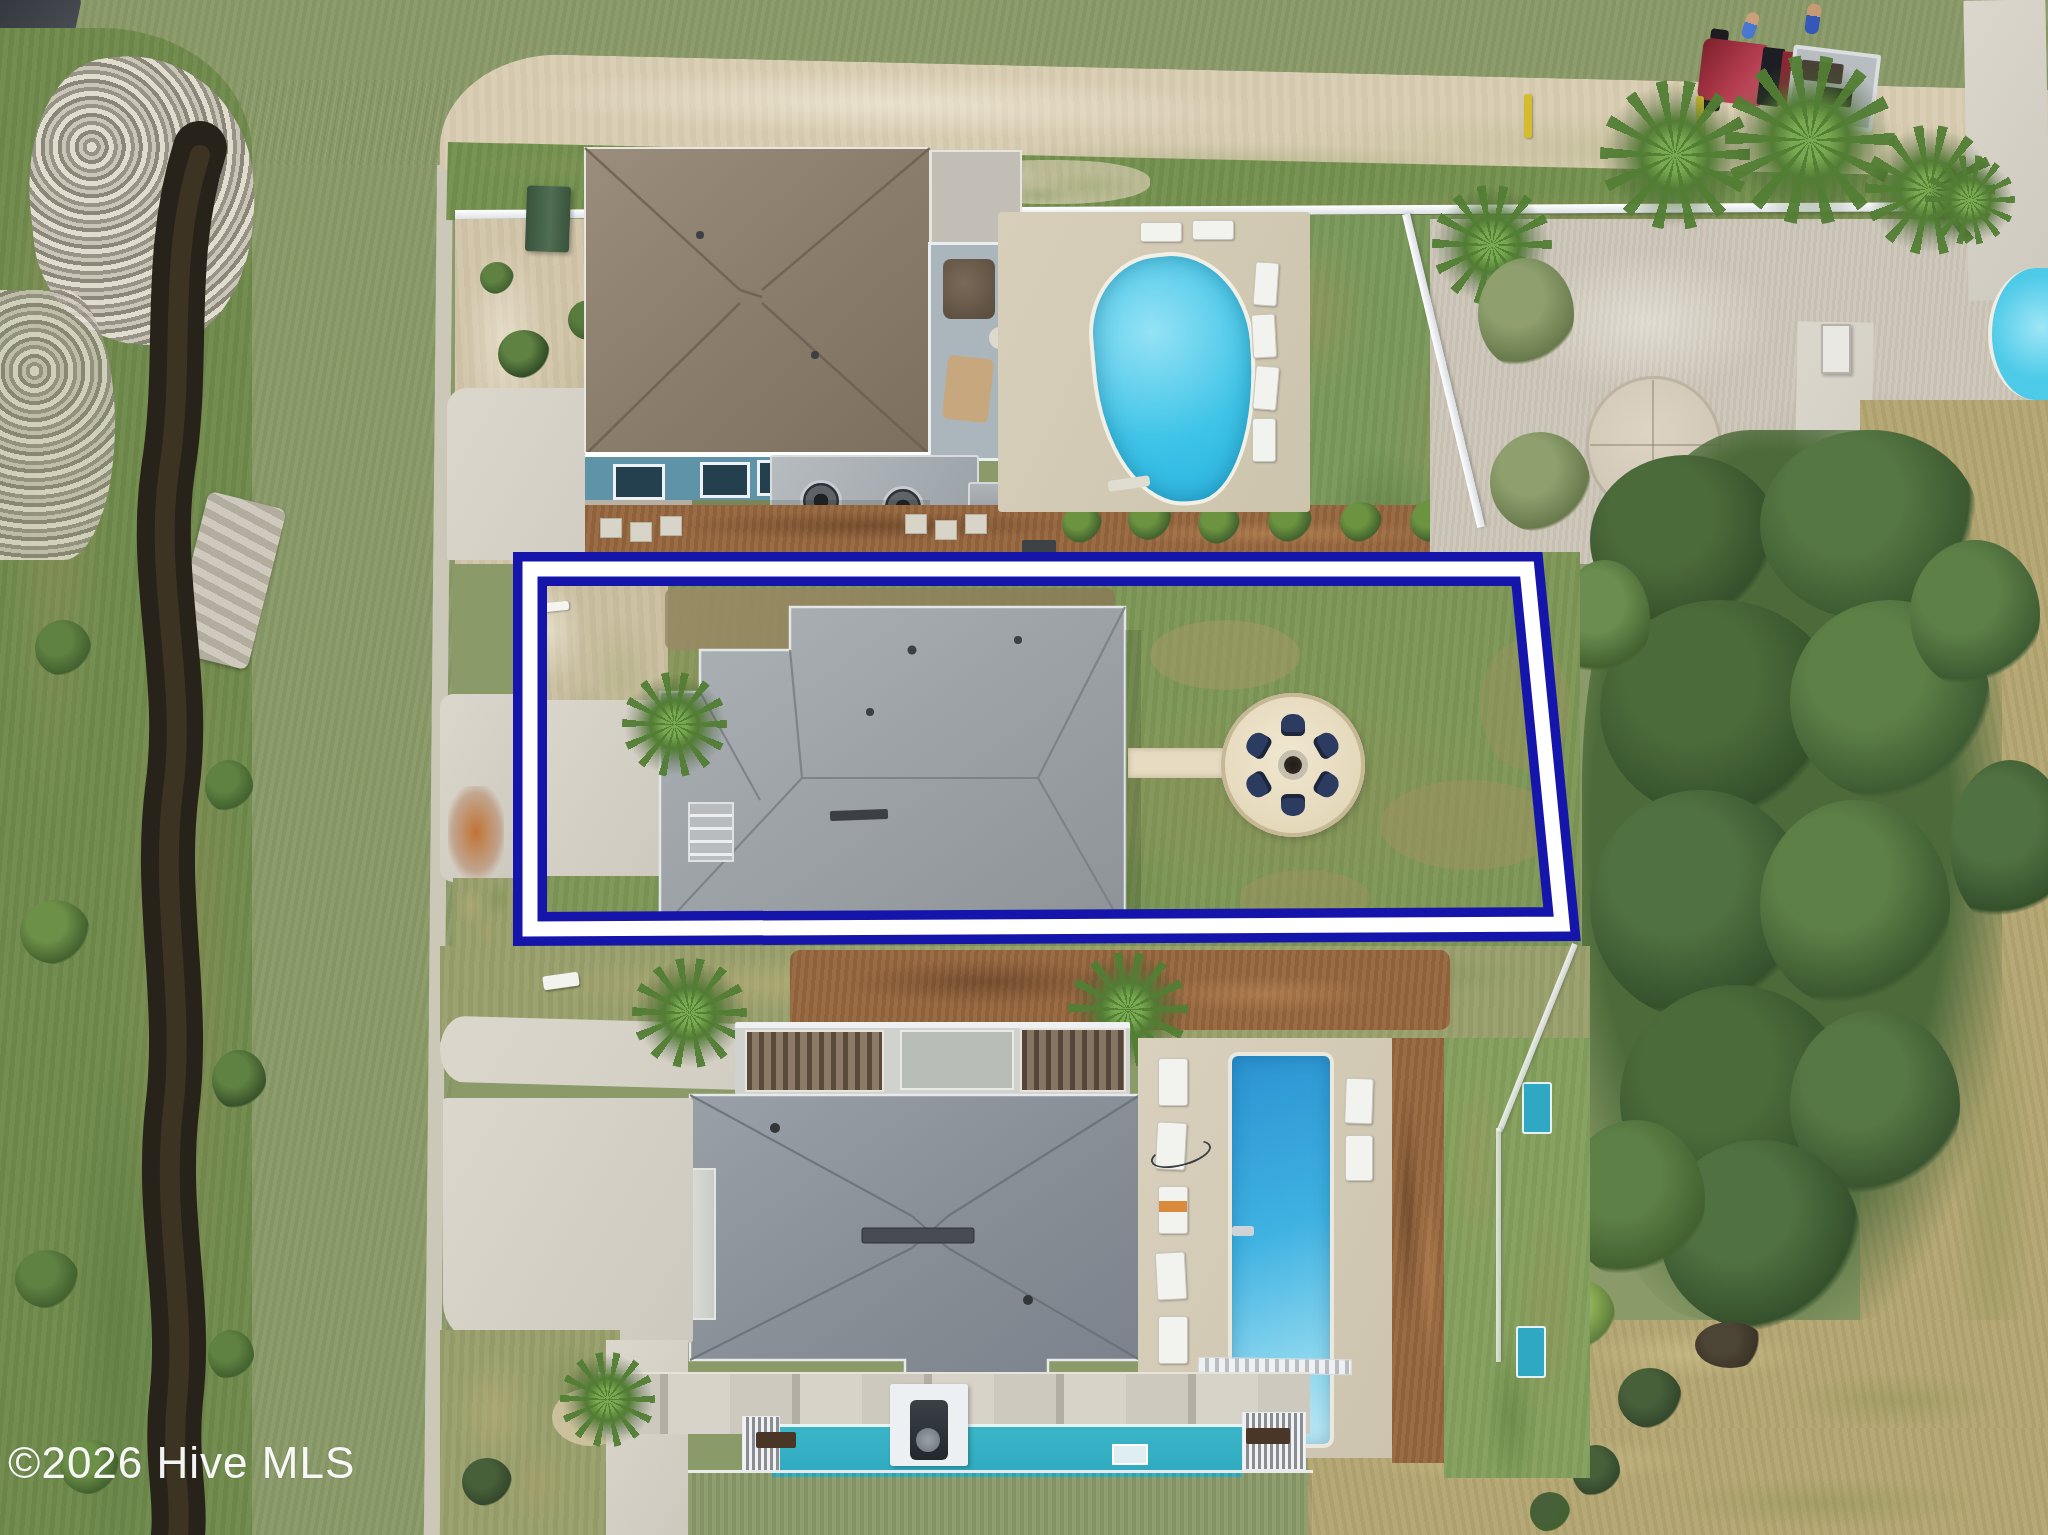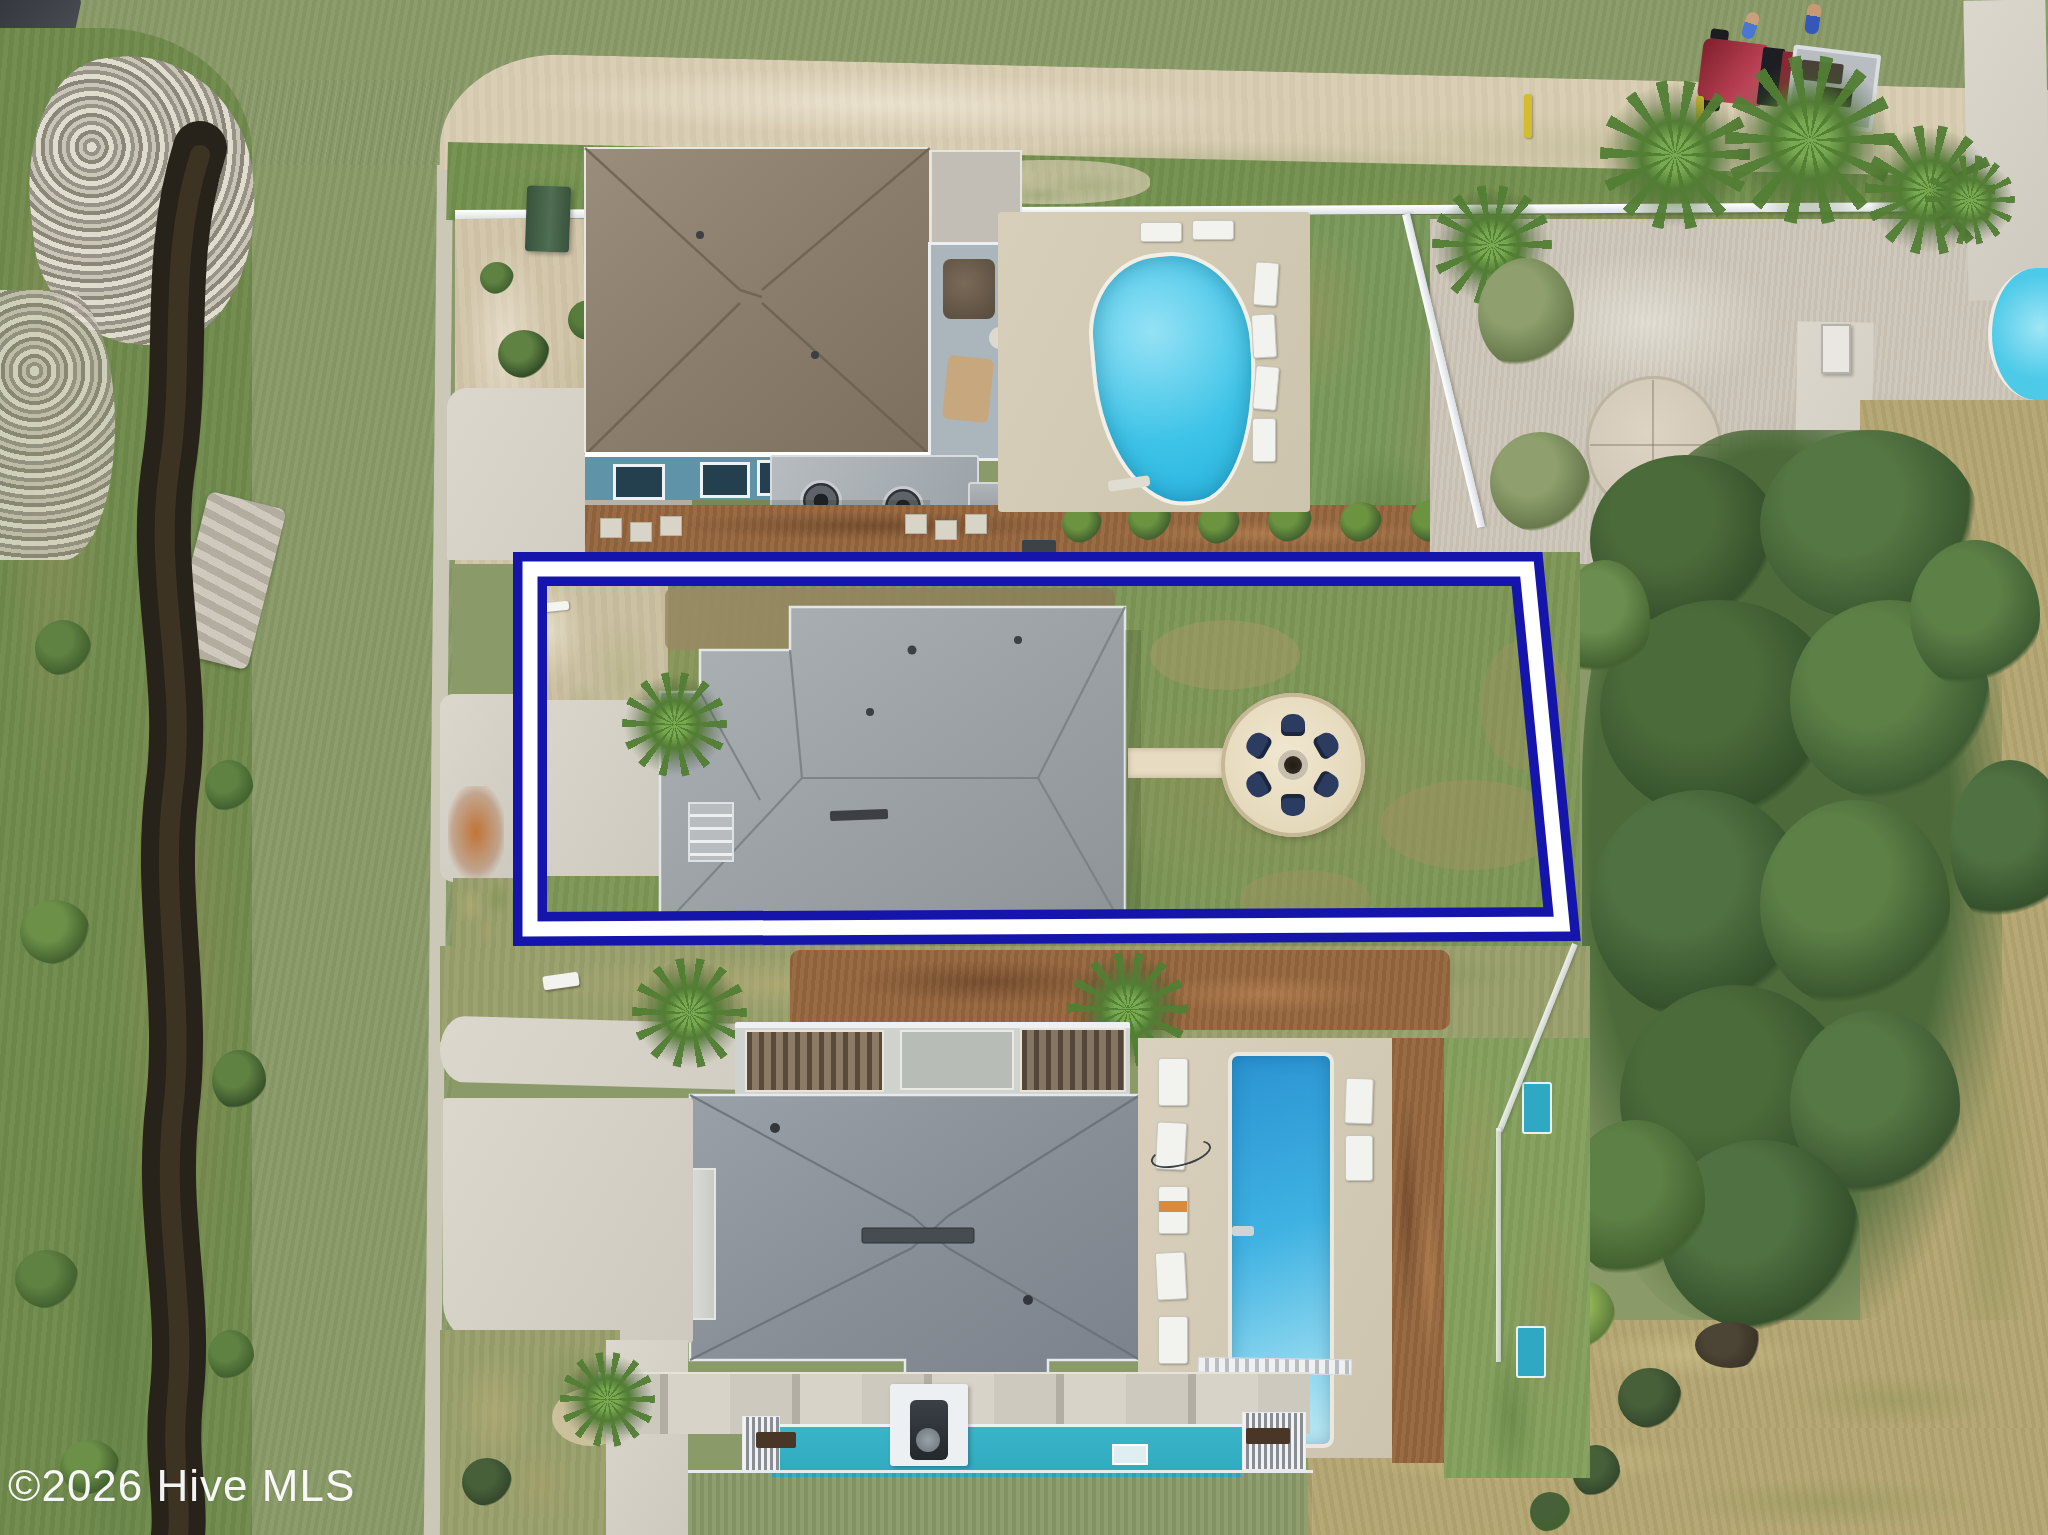--- a/index.html
+++ b/index.html
@@ -339,15 +339,15 @@
   <div class="a" style="left:756px;top:1432px;width:40px;height:16px;background:#4a3627;border-radius:2px;"></div>
   <div class="a" style="left:1246px;top:1428px;width:44px;height:16px;background:#4a3627;border-radius:2px;"></div>
   <div class="a" style="left:688px;top:1470px;width:625px;height:65px;background:linear-gradient(180deg,#5c6570,#515a65);border-top:3px solid #e8eaec;background-image:repeating-linear-gradient(90deg,rgba(255,255,255,.05) 0 4px,rgba(0,0,0,.05) 4px 8px);"></div>
   <div class="palm" style="left:560px;top:1352px;width:95px;height:95px;"></div>
 
   <svg class="a" width="2048" height="1535" viewBox="0 0 2048 1535" style="left:0;top:0;pointer-events:none;">
     <polygon points="530,569 1527,569 1562,924 530,929" fill="none" stroke="#1515ac" stroke-width="34" stroke-linejoin="miter"></polygon>
     <polygon points="530,569 1527,569 1562,924 530,929" fill="none" stroke="#ffffff" stroke-width="15" stroke-linejoin="miter"></polygon>
   </svg>
 
-  <div id="watermark" class="a" style="left:8px;top:1438px;margin-top:23px;">©2026 Hive MLS</div>
+  <div id="watermark" class="a" style="left:8px;top:1438px;">©2026 Hive MLS</div>
 
 </div>
 
 </body></html>

